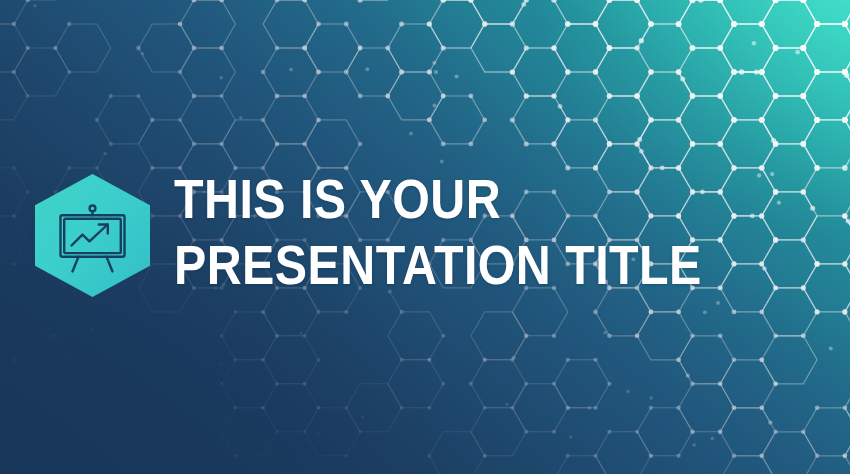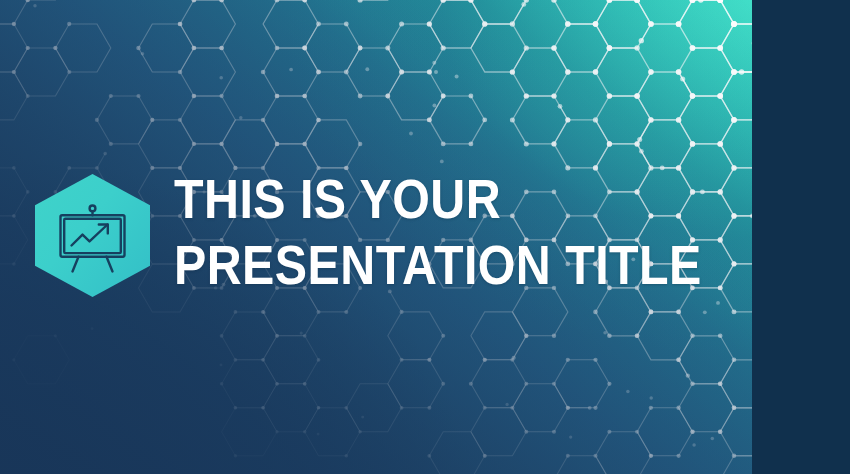--- a/index.html
+++ b/index.html
@@ -6,21 +6,21 @@
     margin: 0;
     padding: 0;
     background: #10304d;
   }
   body {
     font-family: "Liberation Sans", sans-serif;
   }
 
   #slide {
     position: relative;
-    width: 752px;
+    width: 850px;
     height: 474px;
     overflow: hidden;
     
     background:
       linear-gradient(38deg,
         #18355a 0%,
         #1d4268 14%,
         #225277 32%,
         #246289 50%,
         #237592 66%,

